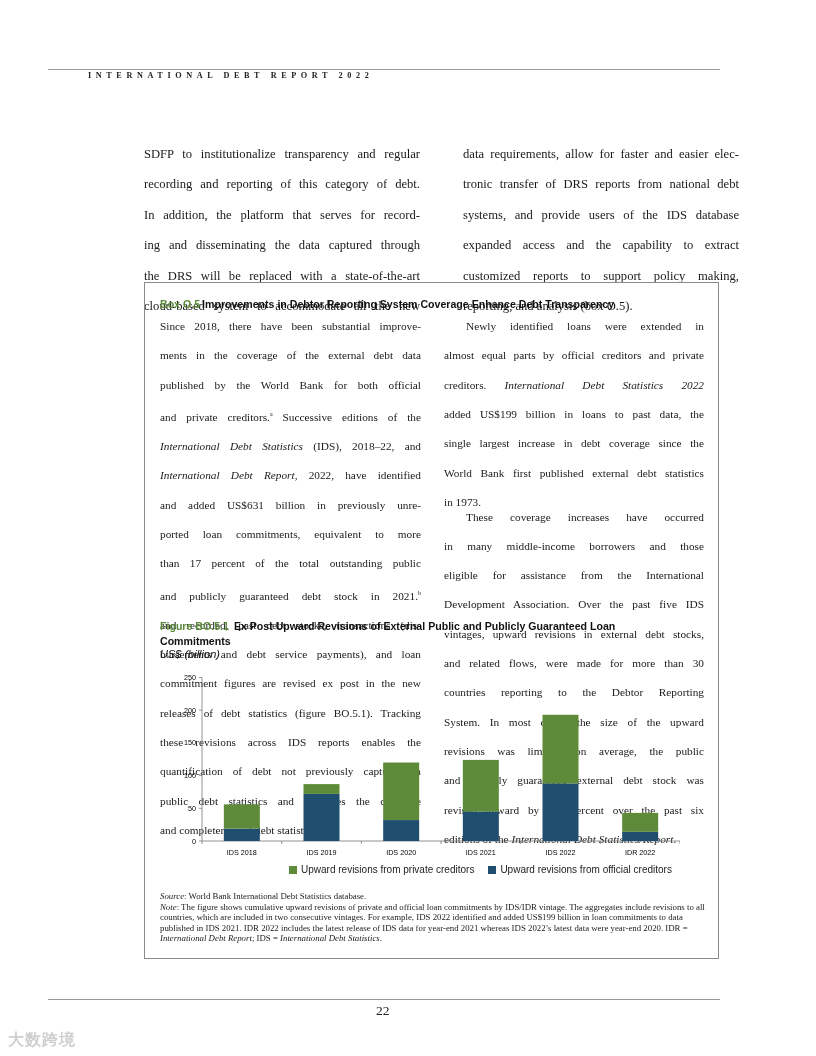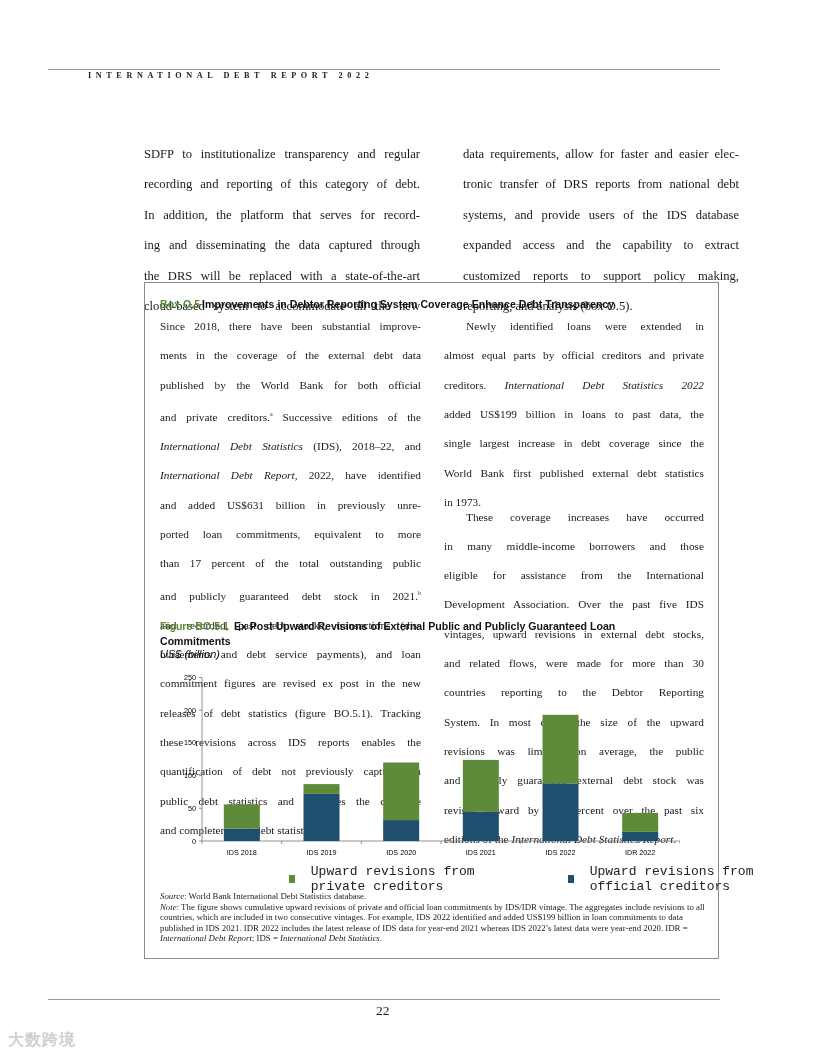--- a/index.html
+++ b/index.html
@@ -24,21 +24,21 @@
   .box-col p { margin: 0; }
   .bcol-left { left: 160px; top: 319px; width: 261px; }
   .bcol-right { left: 444px; top: 319px; width: 260px; }
 
   .fig-title { left: 160px; top: 619px; width: 520px; font-family: "Liberation Sans", "DejaVu Sans", sans-serif; font-size: 10.6px; font-weight: bold; line-height: 15px; color: #111; }
   .fig-title .label { color: #5a8a3a; margin-right: 5px; }
   .fig-unit { left: 160px; top: 648px; font-family: "Liberation Sans", "DejaVu Sans", sans-serif; font-size: 11px; font-style: italic; color: #111; }
 
   .chart { left: 160px; top: 670px; width: 520px; height: 210px; }
   .tick-label { font-family: "Liberation Sans", "DejaVu Sans", sans-serif; font-size: 7.2px; color: #333; }
-  .legend { left: 289px; top: 864px; font-family: Liberation Mono, monospace; font-size: 13px; color: #222; display: flex; align-items: center; gap: 16px; }
+  .legend { left: 289px; top: 864px; font-family: Liberation Sans, sans-serif; font-size: 10px; color: #222; display: flex; align-items: center; gap: 4px; }
   .legend .sw { width: 8px; height: 8px; display: inline-block; }
 
   .notes { left: 160px; top: 891px; width: 545px; font-size: 8.8px; line-height: 10.6px; color: #222; }
   .notes p { margin: 0; }
   .footer-rule { left: 48px; top: 999px; width: 672px; height: 0; border-top: 1px solid #9a9a9a; }
   .page-num { left: 376px; top: 1003px; font-size: 13.5px; color: #222; }
   .watermark { left: 8px; top: 1030px; font-family: "DejaVu Sans", sans-serif; font-size: 16px; color: #cfcfcf; font-weight: bold; letter-spacing: 1px; }
 </style>
 </head>
 <body>

